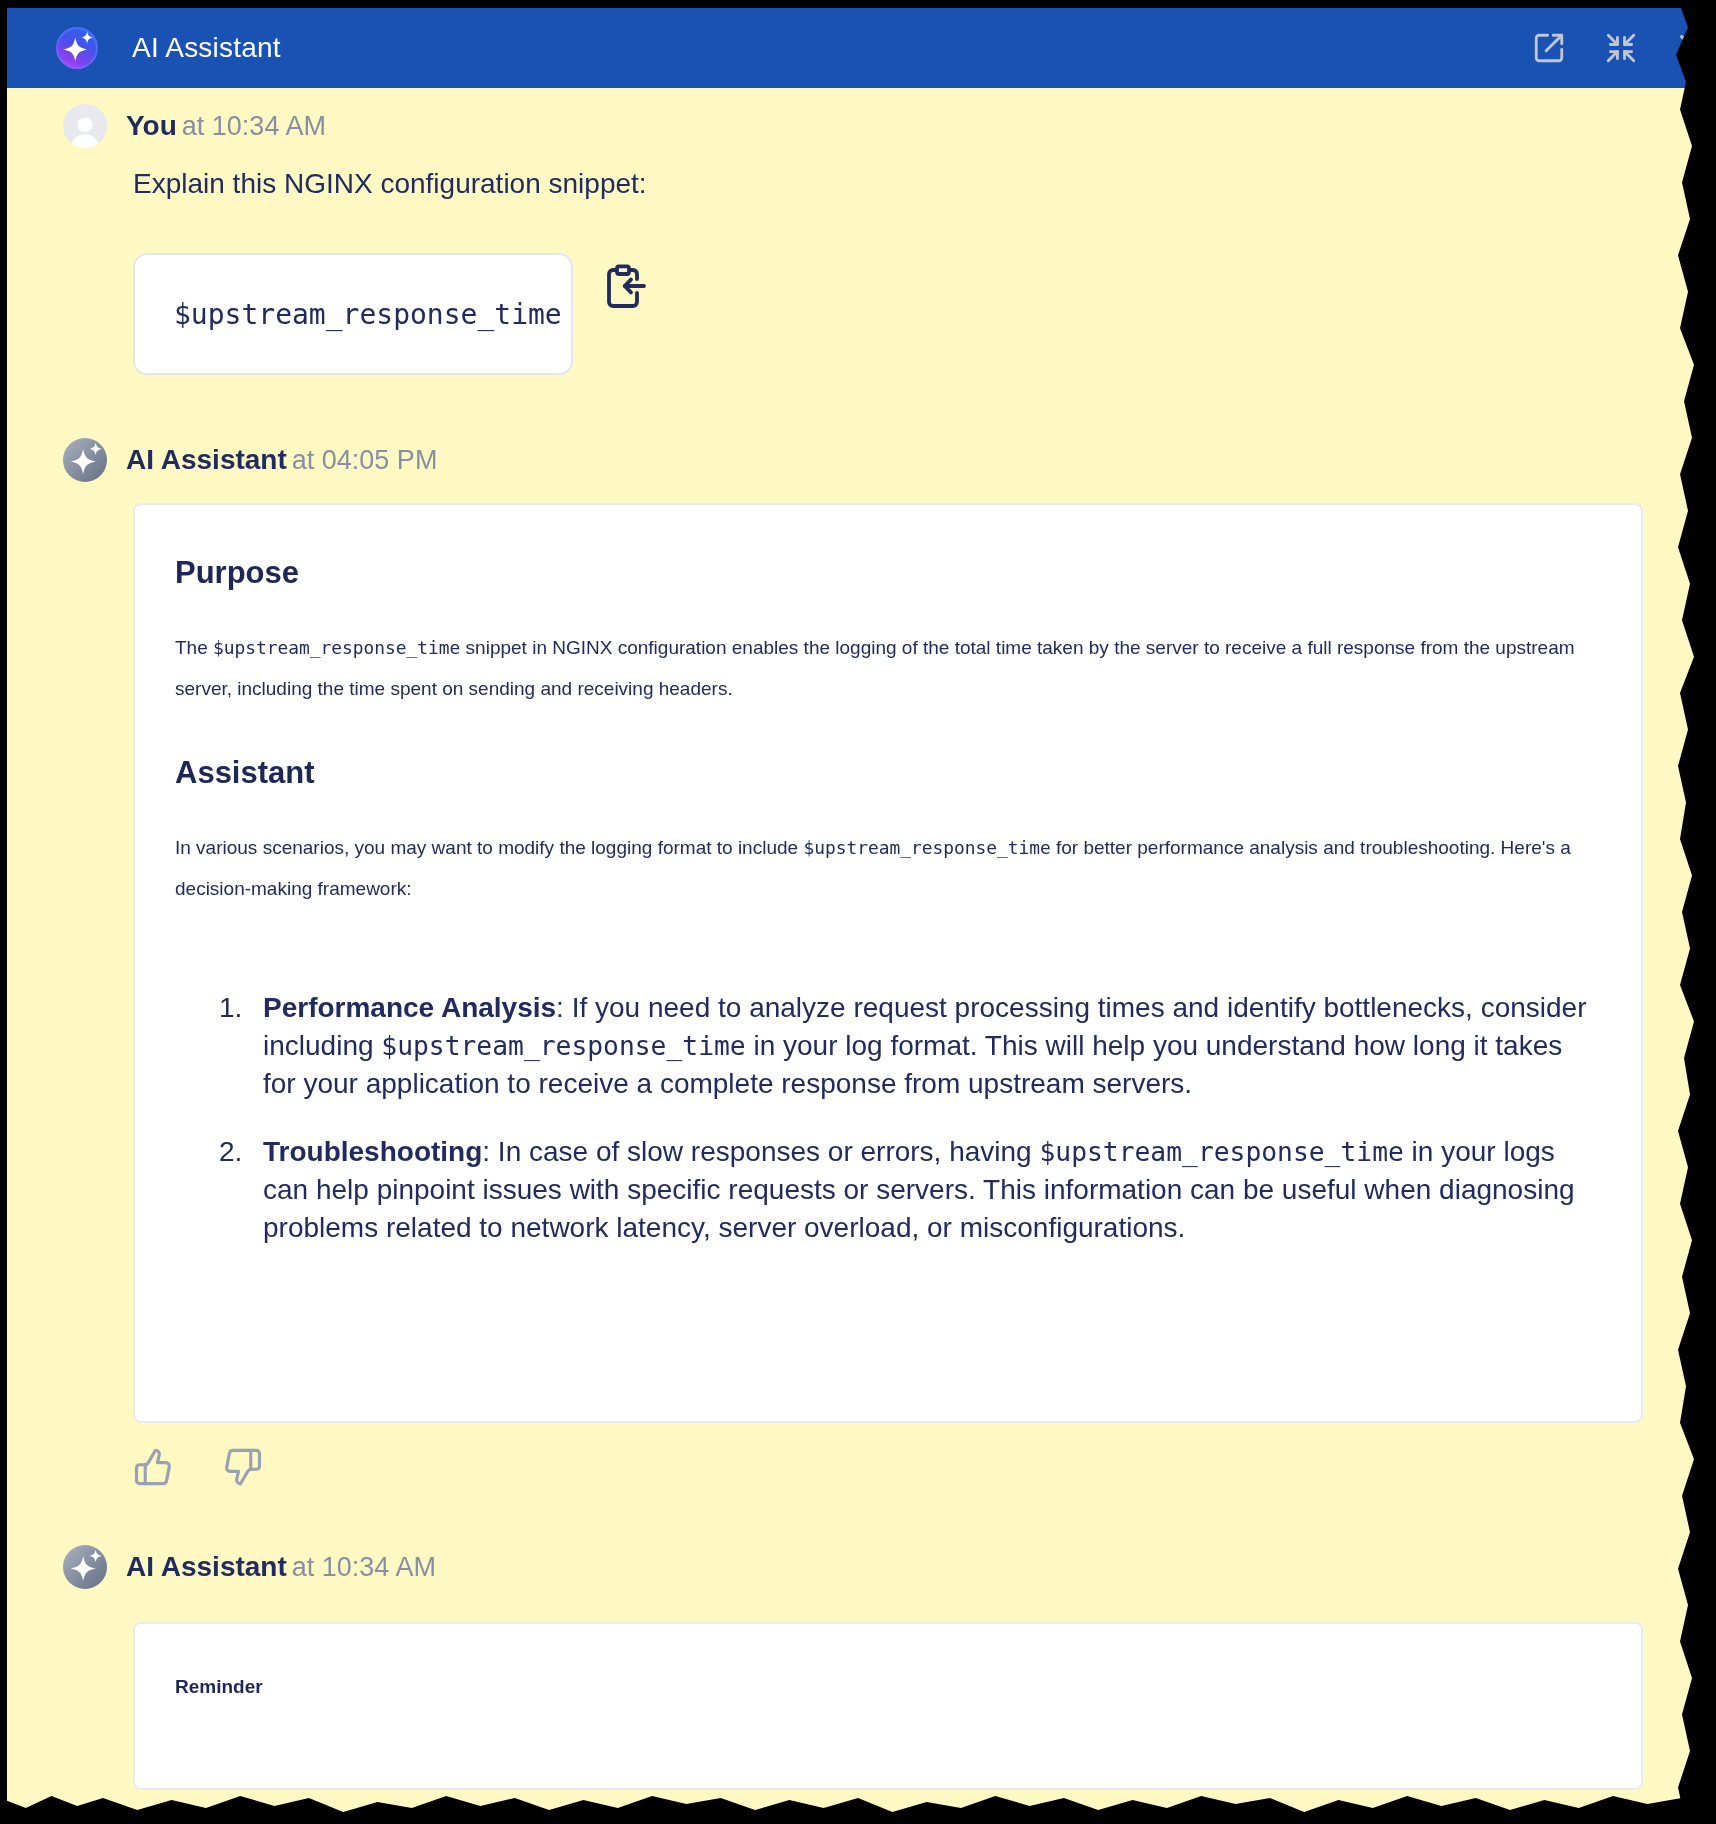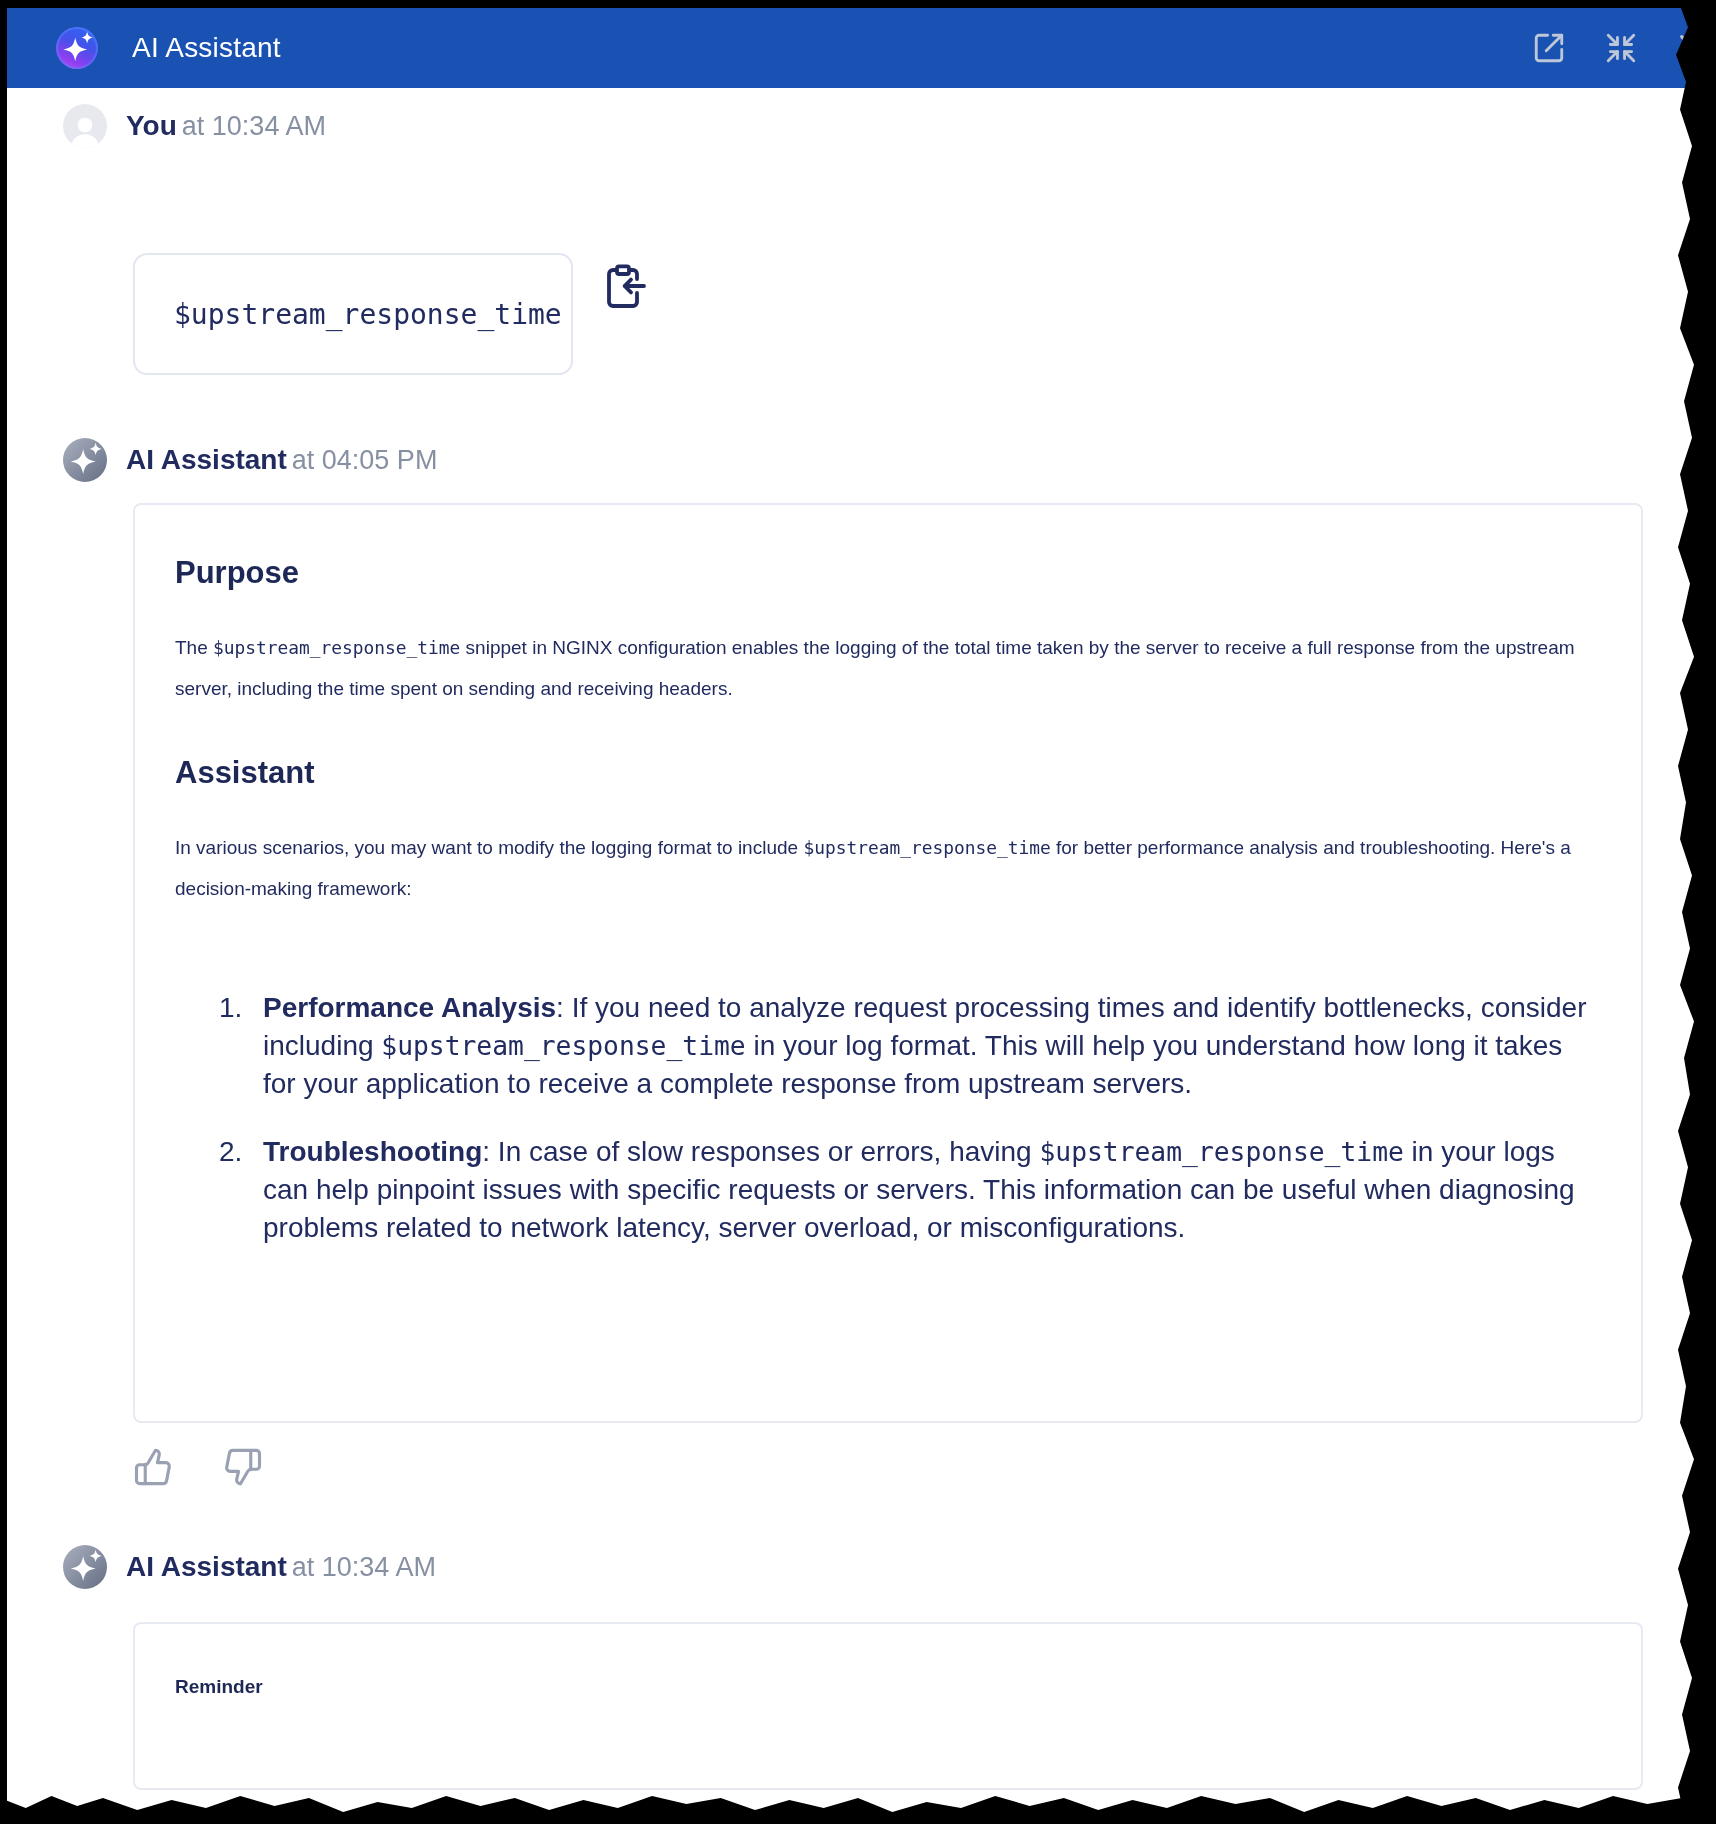--- a/index.html
+++ b/index.html
@@ -5,21 +5,21 @@
 <style>
   html,body{margin:0;padding:0;}
   body{
     width:1716px;height:1824px;position:relative;overflow:hidden;
     background:#000;
     font-family:"Liberation Sans","DejaVu Sans",sans-serif;
     -webkit-font-smoothing:antialiased;
   }
   .screen{
     position:absolute;left:7px;top:8px;right:0;bottom:0;
-    background:#ffffff;overflow:hidden;
+    background:#fef9c3;overflow:hidden;
   }
   
   .hdr{
     position:absolute;left:0;top:0;width:100%;height:80px;
     background:#1a52b4;display:flex;align-items:center;
   }
   .logo{
     position:relative;width:42px;height:42px;border-radius:50%;
     margin-left:49px;flex:0 0 auto;
     background:linear-gradient(205deg,#2f66f2 8%,#4452e9 42%,#8a3ff0 74%,#c44af1 96%);
@@ -152,20 +152,21 @@
     <span class="avatar avatar-user">
       <svg viewBox="0 0 24 24">
         <circle cx="12" cy="9" r="4.4" fill="#fff"></circle>
         <path d="M3.5 23a8.5 8.5 0 0 1 17 0z" fill="#fff"></path>
       </svg>
     </span>
     <span class="sender">You</span>
     <span class="tstamp">at 10:34 AM</span>
   </div>
 
+  <div class="prompt">Explain this NGINX configuration snippet:</div>
 
   <div class="codebox">
     <span>$upstream_response_time</span>
   </div>
   <button class="copybtn">
     <svg viewBox="0 0 24 24" fill="none" stroke="#212b5f" stroke-width="1.9" stroke-linecap="round" stroke-linejoin="round">
       <path d="M16 4h1a2 2 0 0 1 2 2v2.5"></path>
       <path d="M19 15.5V20a2 2 0 0 1-2 2H7a2 2 0 0 1-2-2V6a2 2 0 0 1 2-2h1"></path>
       <rect x="9" y="2.2" width="6" height="3.8" rx="1"></rect>
       <path d="M22.5 12h-9.5"></path>

